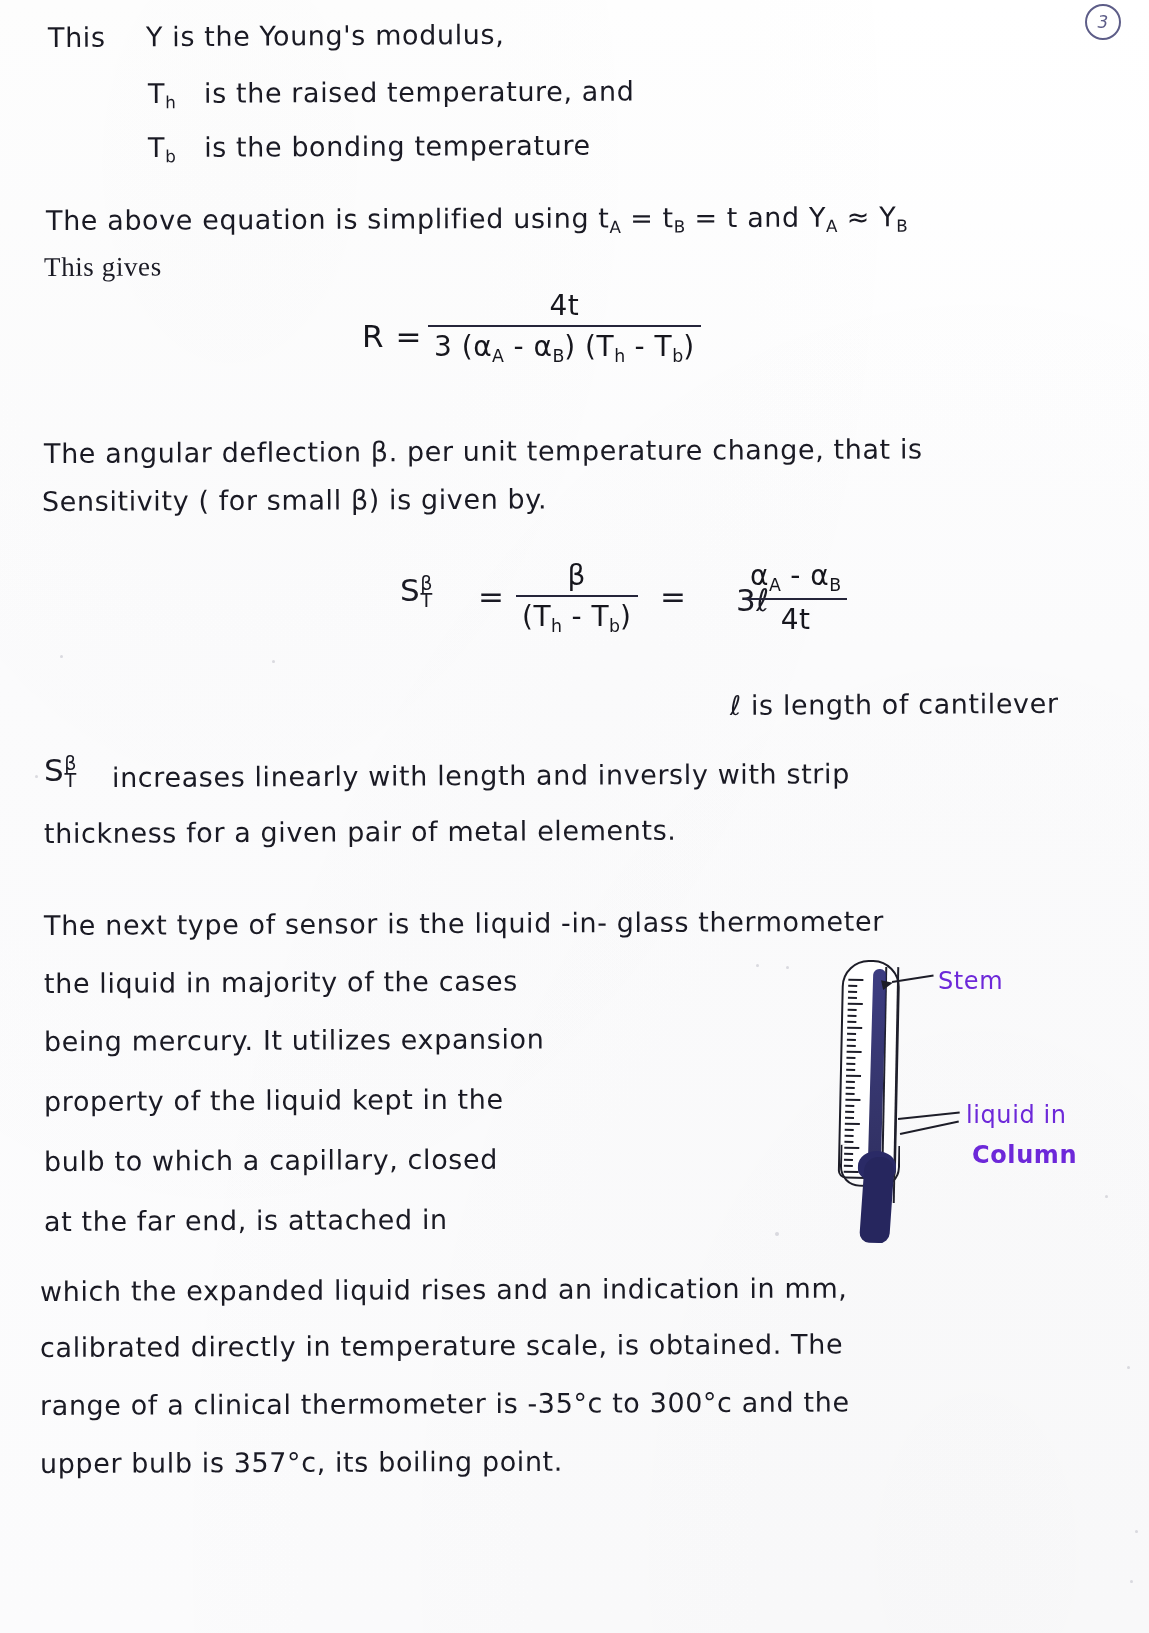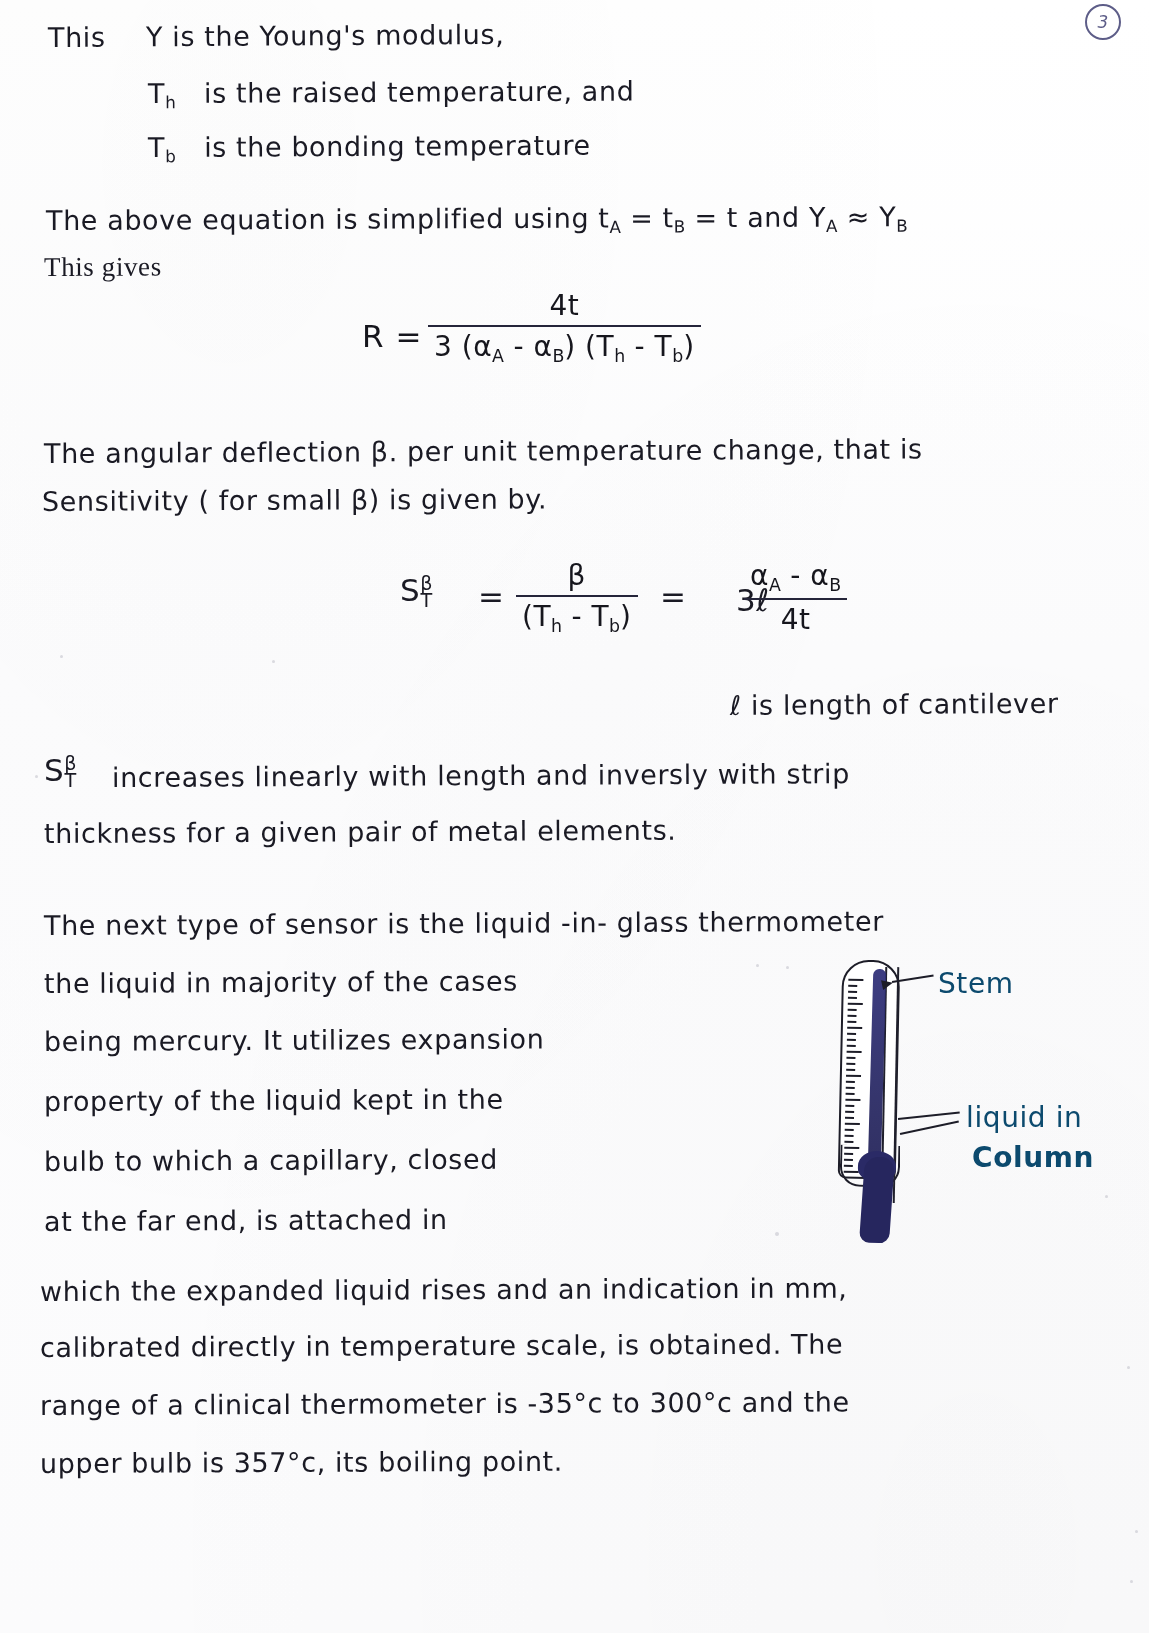--- a/index.html
+++ b/index.html
@@ -180,24 +180,24 @@
   }
   .arrowhead {
     position: absolute;
     width: 0; height: 0;
     border-top: 5px solid transparent;
     border-bottom: 5px solid transparent;
     border-right: 11px solid #1d1d28;
   }
   .fig-label {
     position: absolute;
-    font-size: 28px;
+    font-size: 24px;
     letter-spacing: 0.6px;
     white-space: nowrap;
-    color: #0c4a6e;
+    color: #6d28d9;
   }
   .speck {
     position: absolute;
     background: #b9b9c4;
     border-radius: 50%;
     opacity: 0.5;
   }
 </style>
 </head>
 <body>

